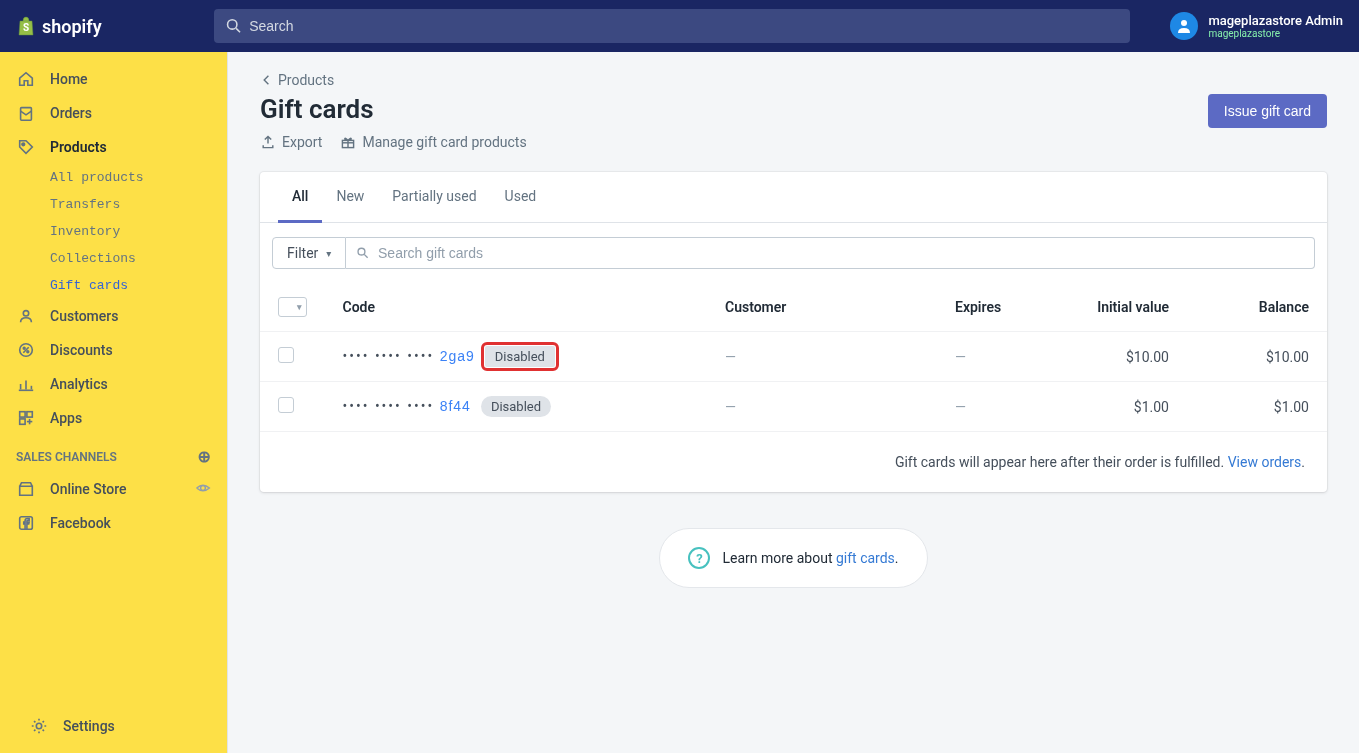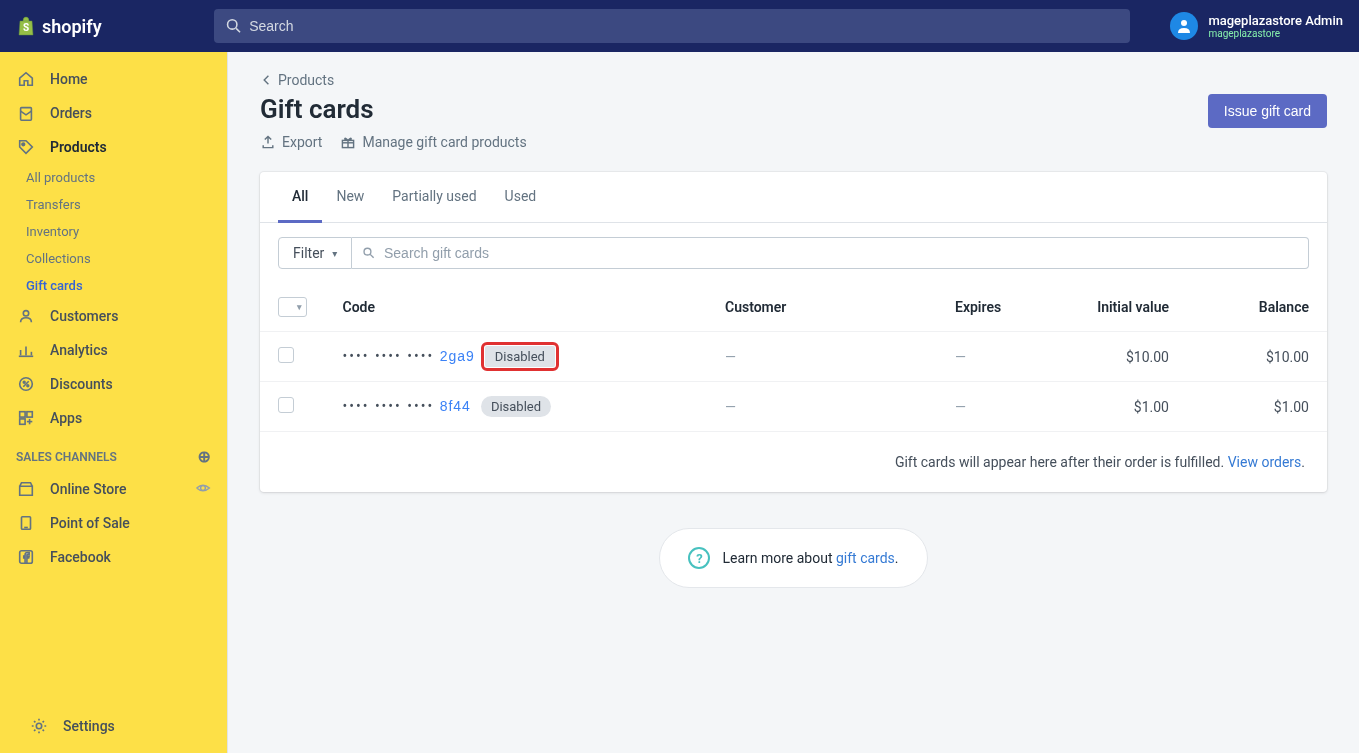--- a/index.html
+++ b/index.html
@@ -19,21 +19,21 @@
 .user-name { font-size: 13px; font-weight: 500; }
 .user-store { font-size: 10px; color: #86efac; }
 
 
 .sidebar { position: absolute; top: 52px; left: 0; bottom: 0; width: 228px; background: #fde047; border-right: 1px solid #e0e3e8; display: flex; flex-direction: column; }
 .nav { padding: 10px 0; }
 .nav-item { display: flex; align-items: center; padding: 7px 16px; cursor: pointer; color: #454f5b; font-size: 14px; font-weight: 500; }
 .nav-item.active { color: #212b36; font-weight: 600; }
 .nav-icon { width: 20px; height: 20px; margin-right: 14px; flex-shrink: 0; display: flex; align-items: center; justify-content: center; }
 .nav-icon svg { width: 18px; height: 18px; stroke: #637381; fill: none; stroke-width: 1.8; }
-.nav-sub { padding-left: 26px; }
+.nav-sub { padding-left: 50px; font-family: Liberation Mono, monospace; }
 .nav-sub-item { padding: 6px 0; color: #637381; font-size: 13px; cursor: pointer; }
 .nav-sub-item.active { color: #3564d5; font-weight: 500; }
 .nav-section-title { padding: 12px 16px 6px; font-size: 12px; color: #637381; font-weight: 600; display: flex; justify-content: space-between; align-items: center; }
 .nav-section-title .plus { color: #637381; font-size: 16px; }
 .sidebar-bottom { margin-top: auto; padding: 10px 13px; border-top: none; }
 .eye-icon { margin-left: auto; color: #637381; }
 
 
 .main { position: absolute; top: 52px; left: 228px; right: 0; bottom: 0; padding: 20px 32px; overflow: auto; }
 .breadcrumb { display: flex; align-items: center; color: #637381; font-size: 14px; cursor: pointer; margin-bottom: 6px; }
@@ -43,21 +43,21 @@
 .page-actions { display: flex; gap: 18px; }
 .page-action { display: flex; align-items: center; color: #637381; font-size: 14px; cursor: pointer; }
 .page-action svg { width: 16px; height: 16px; margin-right: 6px; }
 .primary-btn { background: #5c6ac4; color: #fff; border: none; border-radius: 4px; padding: 9px 16px; font-size: 14px; font-weight: 500; cursor: pointer; }
 
 
 .card { background: #fff; border-radius: 4px; box-shadow: 0 0 0 1px rgba(63,63,68,.05), 0 1px 3px rgba(63,63,68,.15); margin-top: 22px; }
 .tabs { display: flex; border-bottom: 1px solid #dfe3e8; padding: 0 18px; }
 .tab { padding: 16px 14px; color: #637381; font-size: 14px; cursor: pointer; border-bottom: 3px solid transparent; margin-bottom: -1px; }
 .tab.active { color: #212b36; border-bottom-color: #5c6ac4; font-weight: 500; }
-.filter-row { padding: 14px 18px; display: flex; gap: 0; }
+.filter-row { padding: 14px 12px; display: flex; gap: 0; }
 .filter-btn { border: 1px solid #c4cdd5; border-radius: 4px 0 0 4px; padding: 7px 14px; font-size: 14px; color: #454f5b; background: #fff; display: flex; align-items: center; cursor: pointer; }
 .filter-btn::after { content: "▾"; font-size: 10px; margin-left: 8px; color: #637381; }
 .search-field { flex: 1; border: 1px solid #c4cdd5; border-left: none; border-radius: 0 4px 4px 0; display: flex; align-items: center; padding: 0 10px; }
 .search-field svg { width: 14px; height: 14px; color: #919eab; margin-right: 8px; }
 .search-field input { border: none; outline: none; width: 100%; font-size: 14px; }
 .search-field input::placeholder { color: #919eab; }
 
 
 table { width: 100%; border-collapse: collapse; }
 th { text-align: left; font-weight: 600; font-size: 14px; color: #212b36; padding: 14px 18px; }
@@ -153,38 +153,38 @@
           <svg viewBox="0 0 20 20">
             <circle cx="10" cy="7" r="3"></circle>
             <path d="M4 17 Q4 12 10 12 Q16 12 16 17"></path>
           </svg>
         </span>
       <span>Customers</span>
     </div>
     <div class="nav-item">
       <span class="nav-icon">
           <svg viewBox="0 0 20 20">
+            <circle cx="10" cy="10" r="7"></circle>
+            <line x1="7" y1="13" x2="13" y2="7"></line>
+            <circle cx="8" cy="8" r="1"></circle>
+            <circle cx="12" cy="12" r="1"></circle>
+          </svg>
+        </span>
+      <span>Discounts</span>
+    </div>
+    <div class="nav-item">
+      <span class="nav-icon">
+          <svg viewBox="0 0 20 20">
             <line x1="4" y1="16" x2="4" y2="10"></line>
             <line x1="10" y1="16" x2="10" y2="6"></line>
             <line x1="16" y1="16" x2="16" y2="12"></line>
             <line x1="2" y1="17" x2="18" y2="17"></line>
           </svg>
         </span>
       <span>Analytics</span>
-    </div>
-    <div class="nav-item">
-      <span class="nav-icon">
-          <svg viewBox="0 0 20 20">
-            <circle cx="10" cy="10" r="7"></circle>
-            <line x1="7" y1="13" x2="13" y2="7"></line>
-            <circle cx="8" cy="8" r="1"></circle>
-            <circle cx="12" cy="12" r="1"></circle>
-          </svg>
-        </span>
-      <span>Discounts</span>
     </div>
     <div class="nav-item">
       <span class="nav-icon">
           <svg viewBox="0 0 20 20">
             <rect x="3" y="3" width="6" height="6"></rect>
             <rect x="11" y="3" width="6" height="6"></rect>
             <rect x="3" y="11" width="6" height="6"></rect>
             <line x1="14" y1="11" x2="14" y2="17"></line>
             <line x1="11" y1="14" x2="17" y2="14"></line>
           </svg>
@@ -199,29 +199,20 @@
       <span class="nav-icon">
           <svg viewBox="0 0 20 20">
             <path d="M3 7 L17 7 L17 17 L3 17 Z M3 7 L5 3 L15 3 L17 7"></path>
           </svg>
         </span>
       <span>Online Store</span>
       <span class="eye-icon"><svg viewBox="0 0 20 20" width="16" height="16" fill="none" stroke="#919eab" stroke-width="1.8">
             <path d="M2 10 Q10 3 18 10 Q10 17 2 10"></path>
             <circle cx="10" cy="10" r="3"></circle>
           </svg></span>
-    </div>
-    <div class="nav-item">
-      <span class="nav-icon">
-          <svg viewBox="0 0 20 20">
-            <rect x="5" y="3" width="10" height="14" rx="1"></rect>
-            <line x1="8" y1="15" x2="12" y2="15"></line>
-          </svg>
-        </span>
-      <span>Point of Sale</span>
     </div>
     <div class="nav-item">
       <span class="nav-icon">
           <svg viewBox="0 0 20 20" fill="#637381" stroke="none">
             <rect x="3" y="3" width="14" height="14" rx="2"></rect>
             <path d="M11 17 L11 11 L13 11 L13.5 9 L11 9 L11 7.5 Q11 7 12 7 L13.5 7 L13.5 5 L11.5 5 Q9 5 9 7.5 L9 9 L7.5 9 L7.5 11 L9 11 L9 17 Z" fill="#f4f6f8"></path>
           </svg>
         </span>
       <span>Facebook</span>
     </div>

